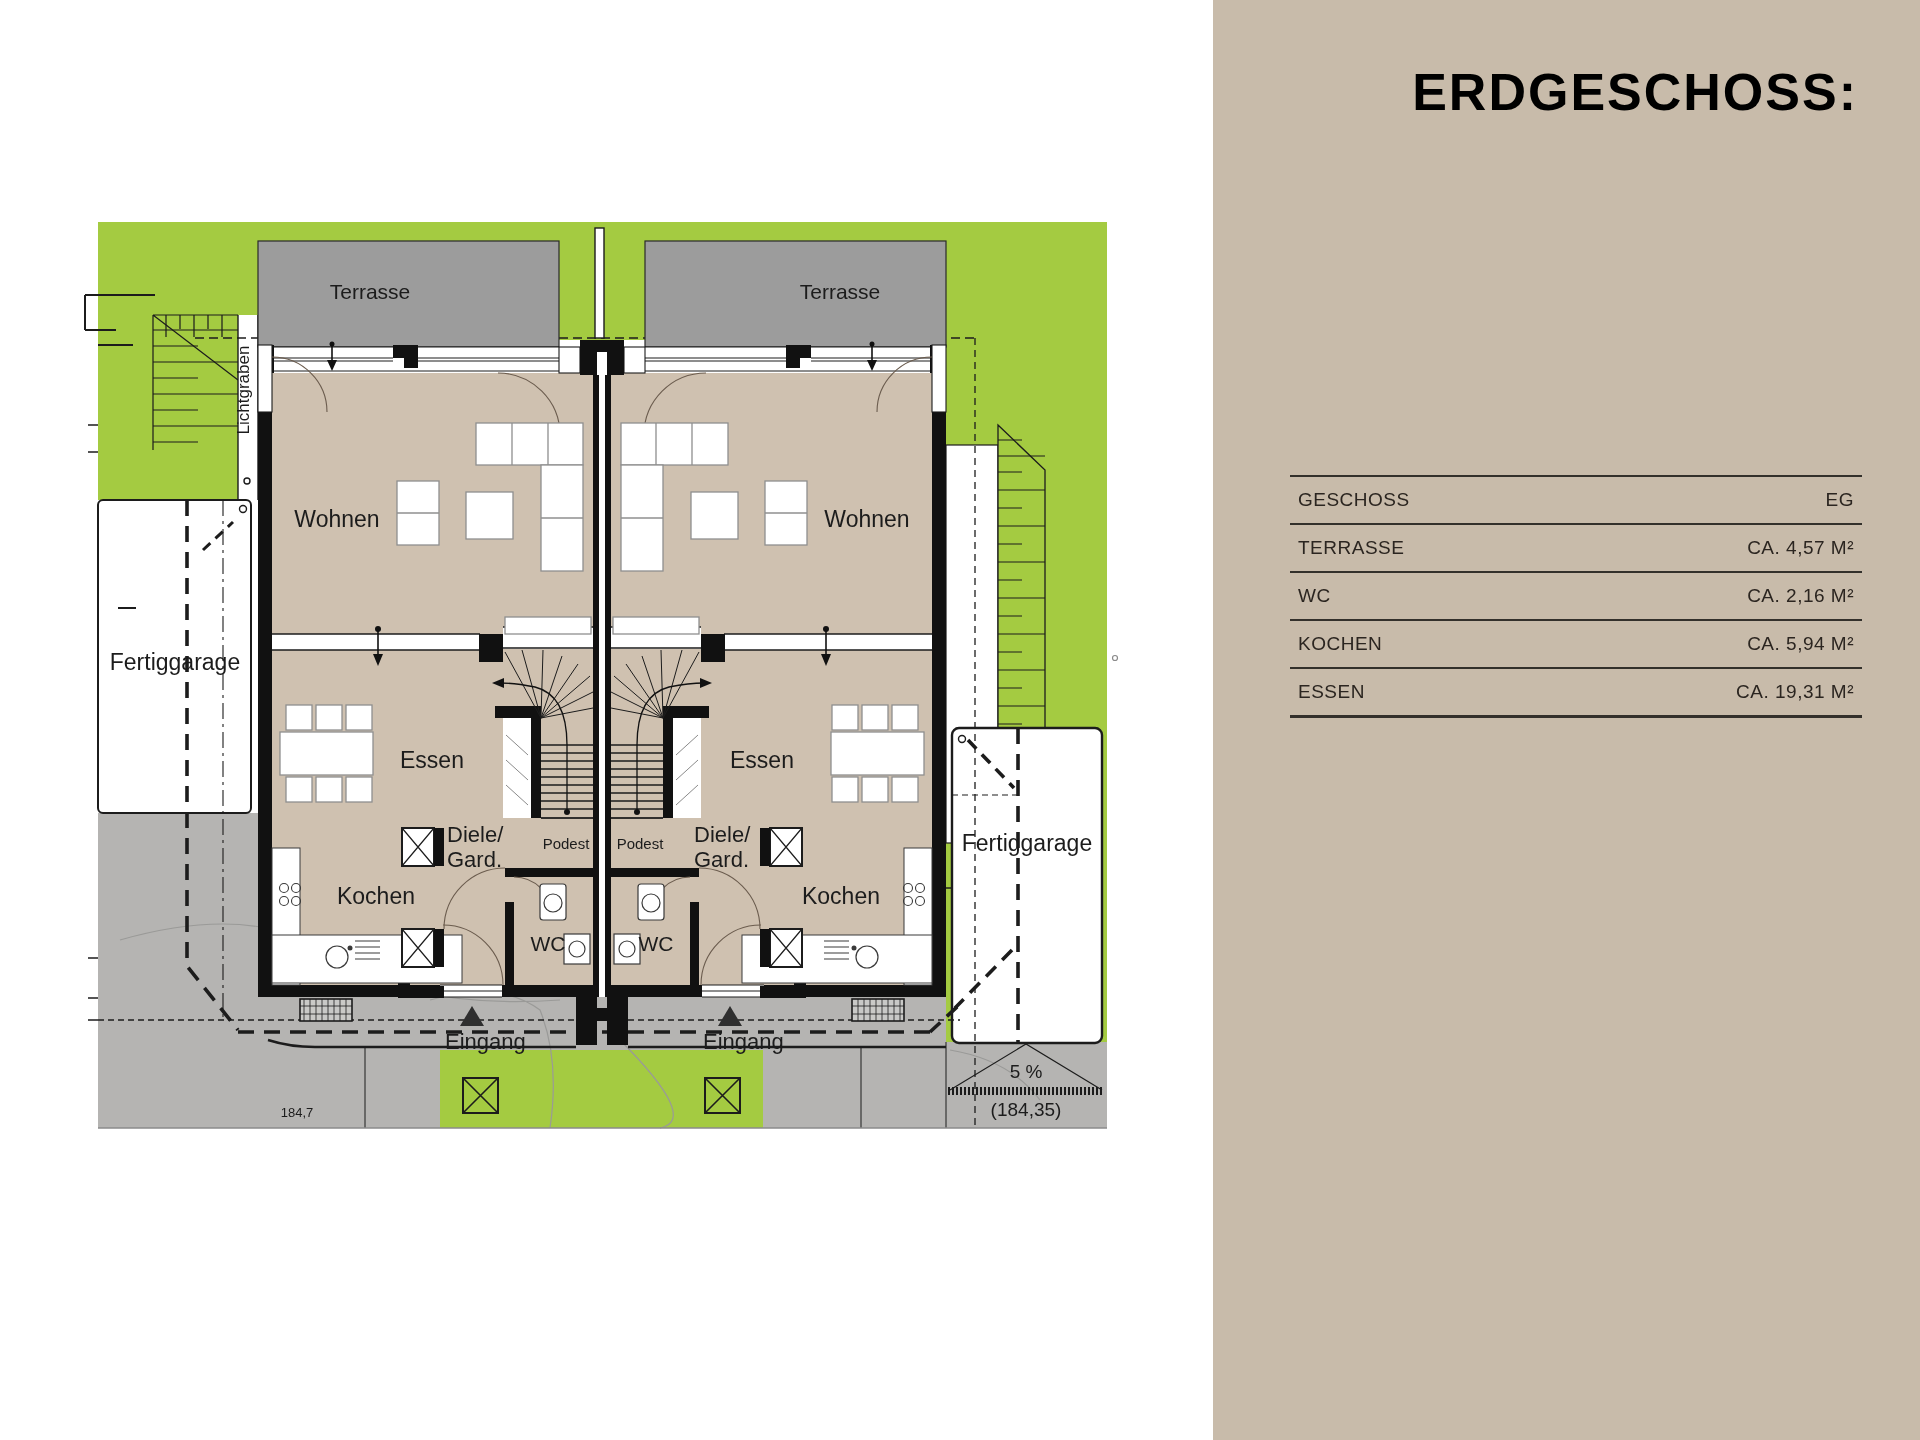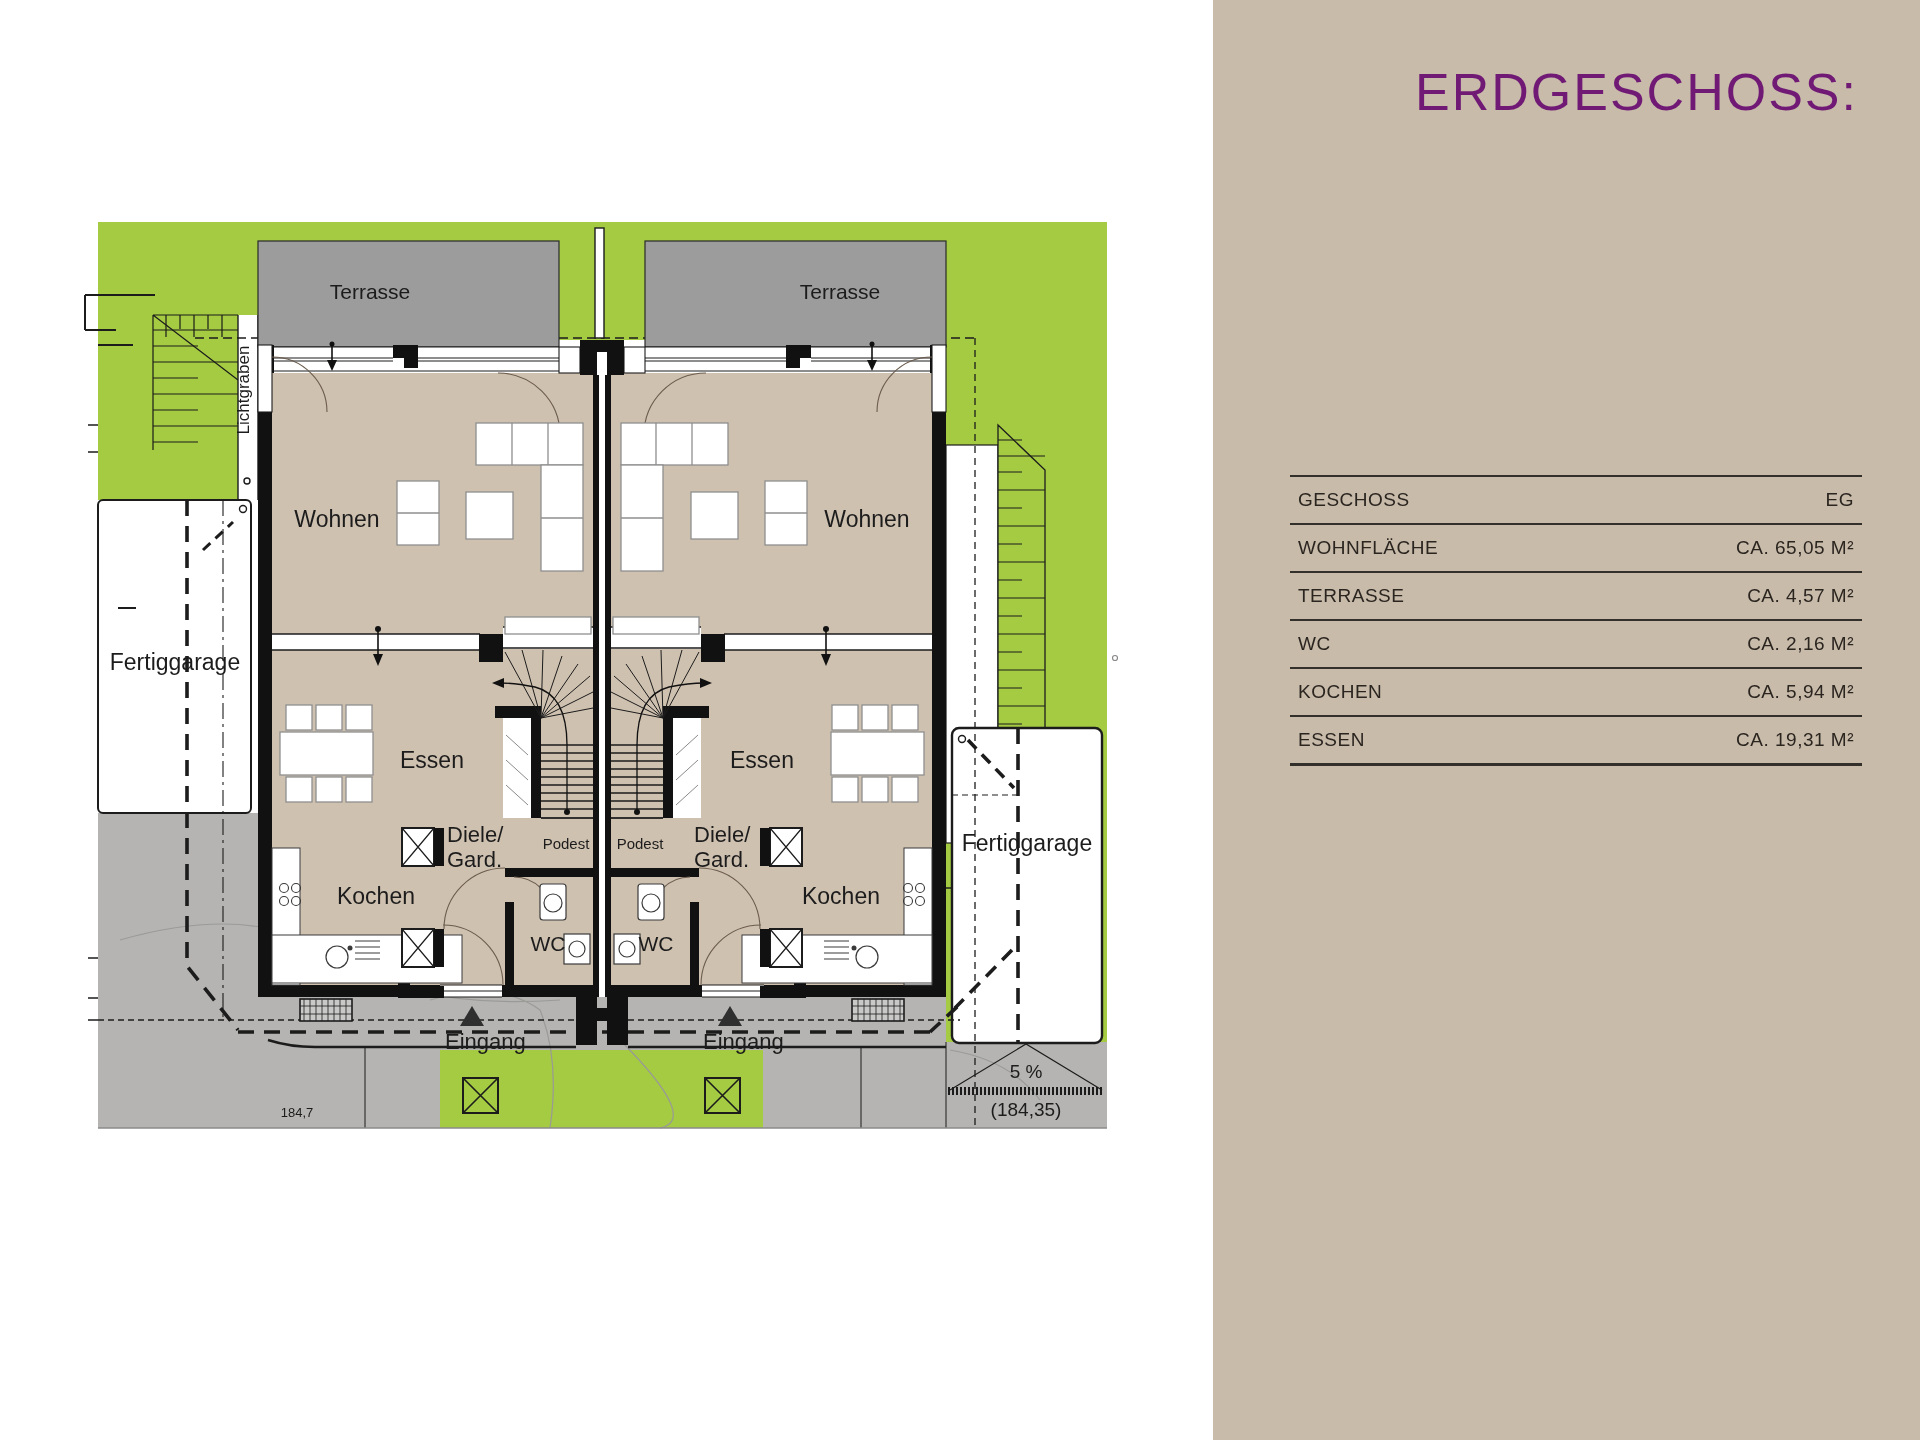--- a/index.html
+++ b/index.html
@@ -1,21 +1,21 @@
 <!DOCTYPE html>
 <html><head>
 <meta charset="utf-8">
 <style>
   html,body{margin:0;padding:0;background:#ffffff;width:1920px;height:1440px;overflow:hidden;
     font-family:"Liberation Sans", sans-serif;}
   #stage{position:relative;width:1920px;height:1440px;background:#fff;}
   #plan-svg{position:absolute;left:0;top:0;width:1920px;height:1440px;}
   .panel{position:absolute;left:1213px;top:0;width:707px;height:1440px;background:#c8bbaa;}
-  .panel h1{position:absolute;top:66px;right:62px;margin:0;font-size:52px;font-weight:400;
-    letter-spacing:2px;color:#701a75;line-height:1;}
+  .panel h1{position:absolute;top:66px;right:62px;margin:0;font-size:52px;font-weight:700;
+    letter-spacing:2px;color:#000000;line-height:1;}
   .spec-table{position:absolute;left:77px;top:475px;width:572px;border-top:2px solid #33302b;}
   .trow{height:46px;display:flex;align-items:center;justify-content:space-between;
     padding:0 8px;border-bottom:2px solid #33302b;font-size:19px;letter-spacing:.5px;color:#2b2520;gap:16px;}
   .trow:last-child{border-bottom:3px solid #33302b;}
   .tvalue{text-align:right;}
   svg text{font-family:"Liberation Sans", sans-serif;fill:#1c1c1c;}
 </style>
 </head>
 <body>
 <div id="stage">
@@ -272,24 +272,20 @@
 </svg>
 
   <div class="panel">
     <h1>ERDGESCHOSS:</h1>
     <div class="spec-table">
       <div class="trow">
         <span class="tlabel">GESCHOSS</span>
         <span class="tvalue">EG</span>
       </div>
       <div class="trow">
-        <span class="tlabel">WOHNFLÄCHE</span>
-        <span class="tvalue">CA. 65,05 M²</span>
-      </div>
-      <div class="trow">
         <span class="tlabel">TERRASSE</span>
         <span class="tvalue">CA. 4,57 M²</span>
       </div>
       <div class="trow">
         <span class="tlabel">WC</span>
         <span class="tvalue">CA.&nbsp;2,16 M²</span>
       </div>
       <div class="trow">
         <span class="tlabel">KOCHEN</span>
         <span class="tvalue">CA. 5,94 M²</span>

